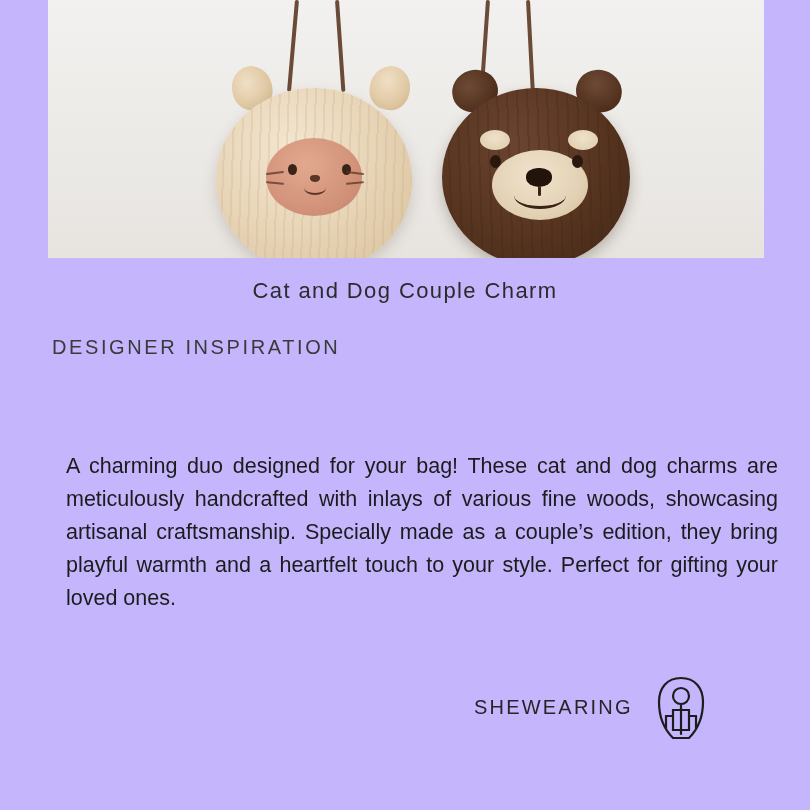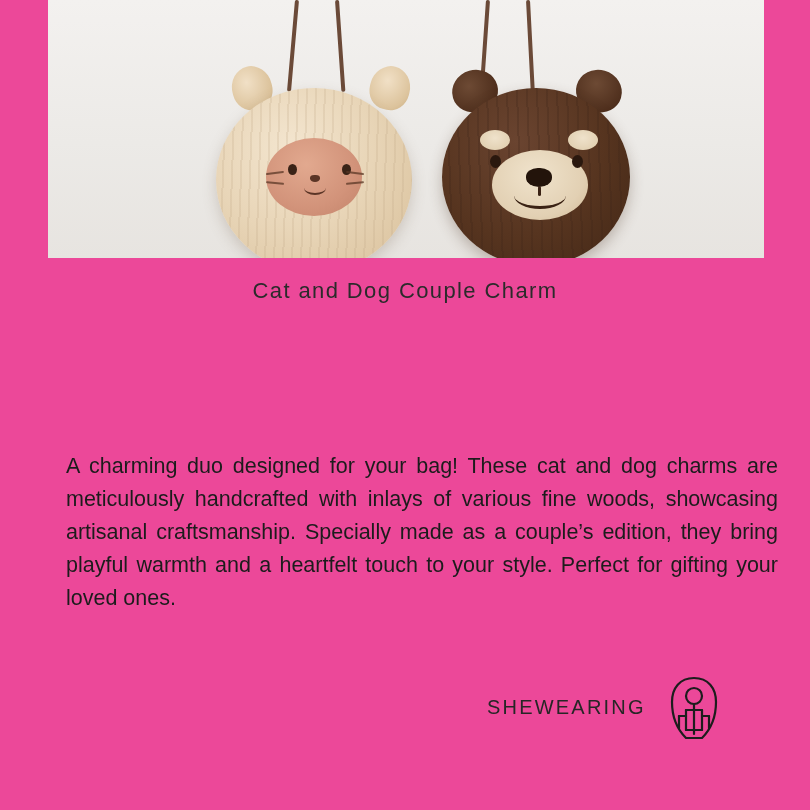--- a/index.html
+++ b/index.html
@@ -11,21 +11,21 @@
     width: 810px;
     height: 810px;
     font-family: "Liberation Sans", sans-serif;
     color: #1a1a1a;
     overflow: hidden;
   }
   .page {
     position: relative;
     width: 810px;
     height: 810px;
-    background: #ec4899;
+    background: #c4b5fd;
   }
 
   
   .hero {
     position: absolute;
     left: 48px;
     top: 0;
     width: 716px;
     height: 258px;
     background: linear-gradient(180deg, #f3f1ef 0%, #eceae7 55%, #e7e4e0 100%);
@@ -205,21 +205,21 @@
     font-size: 21.5px;
     line-height: 33px;
     color: #1c1c1c;
     text-align: justify;
     text-justify: inter-word;
   }
 
   
   .brand {
     position: absolute;
-    left: 487px;
+    left: 474px;
     top: 672px;
     display: flex;
     align-items: center;
     gap: 18px;
   }
   .brand-name {
     font-size: 20px;
     letter-spacing: 2.2px;
     color: #262626;
   }
@@ -262,20 +262,21 @@
       <div class="dog-eye l"></div>
       <div class="dog-eye r"></div>
       <div class="dog-nose"></div>
       <div class="dog-mouth"></div>
       <div class="dog-mouth-mid"></div>
     </div>
   </div>
 
   <div class="product-title">Cat and Dog Couple Charm</div>
 
+  <div class="section-heading">DESIGNER INSPIRATION</div>
 
   <p class="body-copy">A charming duo designed for your bag! These cat and dog charms are meticulously handcrafted with inlays of various fine woods, showcasing artisanal craftsmanship. Specially made as a couple’s edition, they bring playful warmth and a heartfelt touch to your style. Perfect for gifting your loved ones.</p>
 
   <div class="brand">
     <div class="brand-name">SHEWEARING</div>
     <svg class="brand-mark" viewBox="0 0 60 70">
       <g fill="none" stroke="#1d1d1d" stroke-width="2.2" stroke-linecap="round">
         <path d="M30 6 C16 6 8 16 8 30 C8 46 14 58 22 66 L38 66 C46 58 52 46 52 30 C52 16 44 6 30 6 Z"></path>
         <circle cx="30" cy="24" r="8"></circle>
         <path d="M30 32 L30 62"></path>

